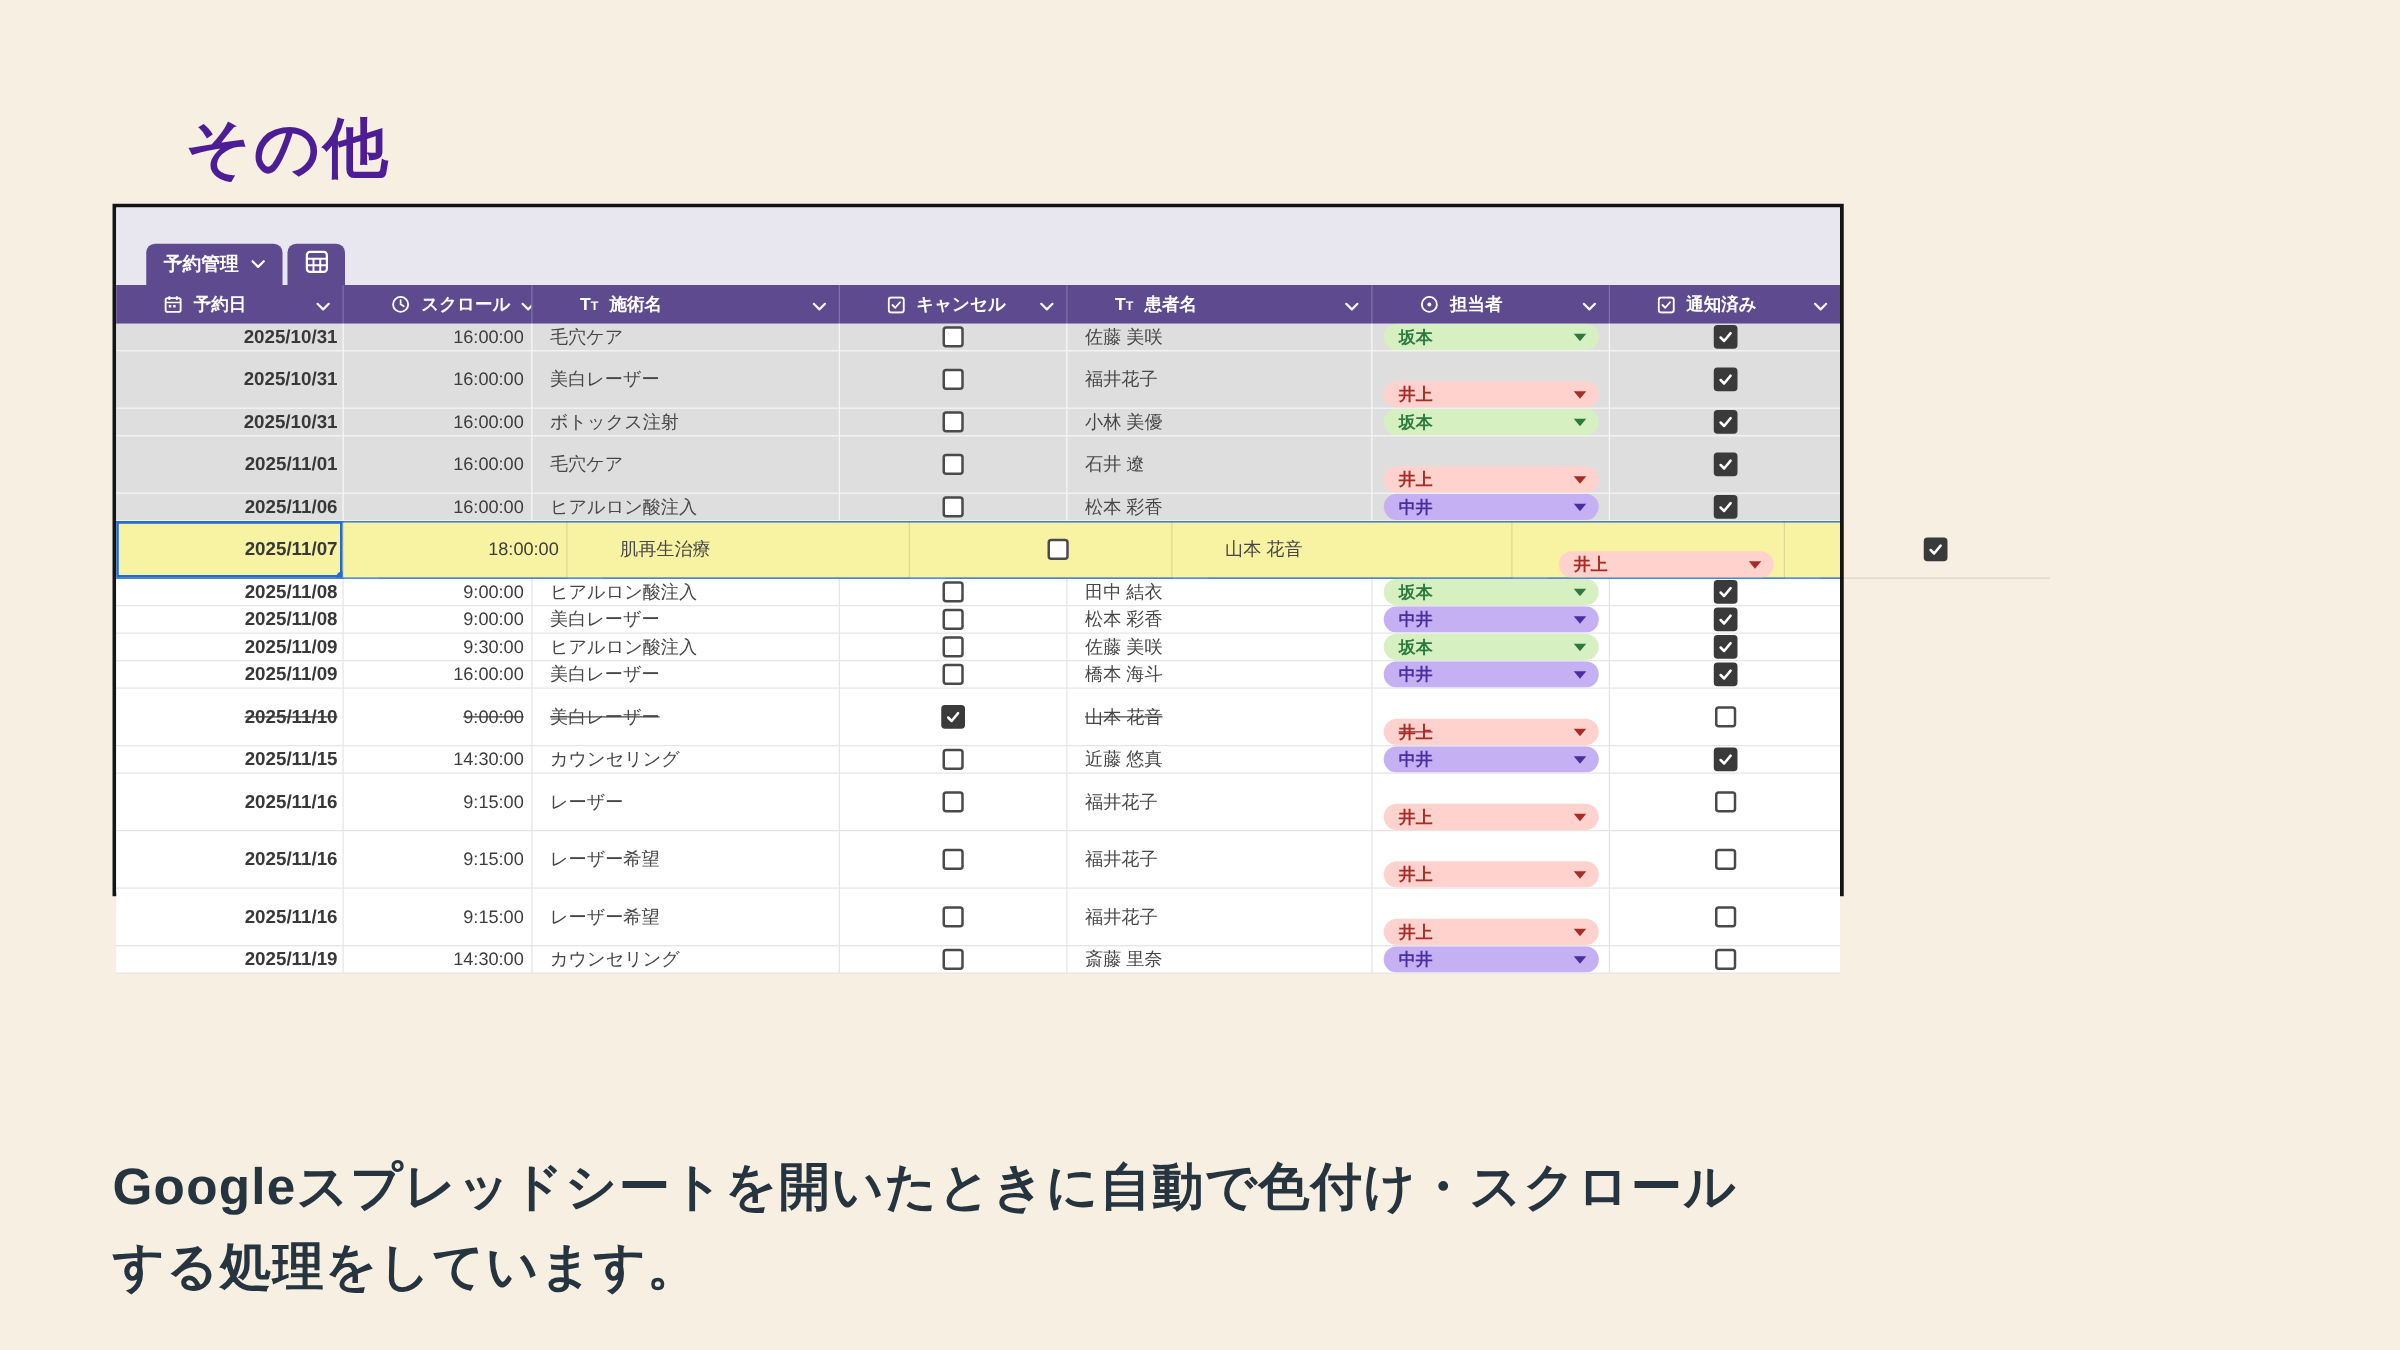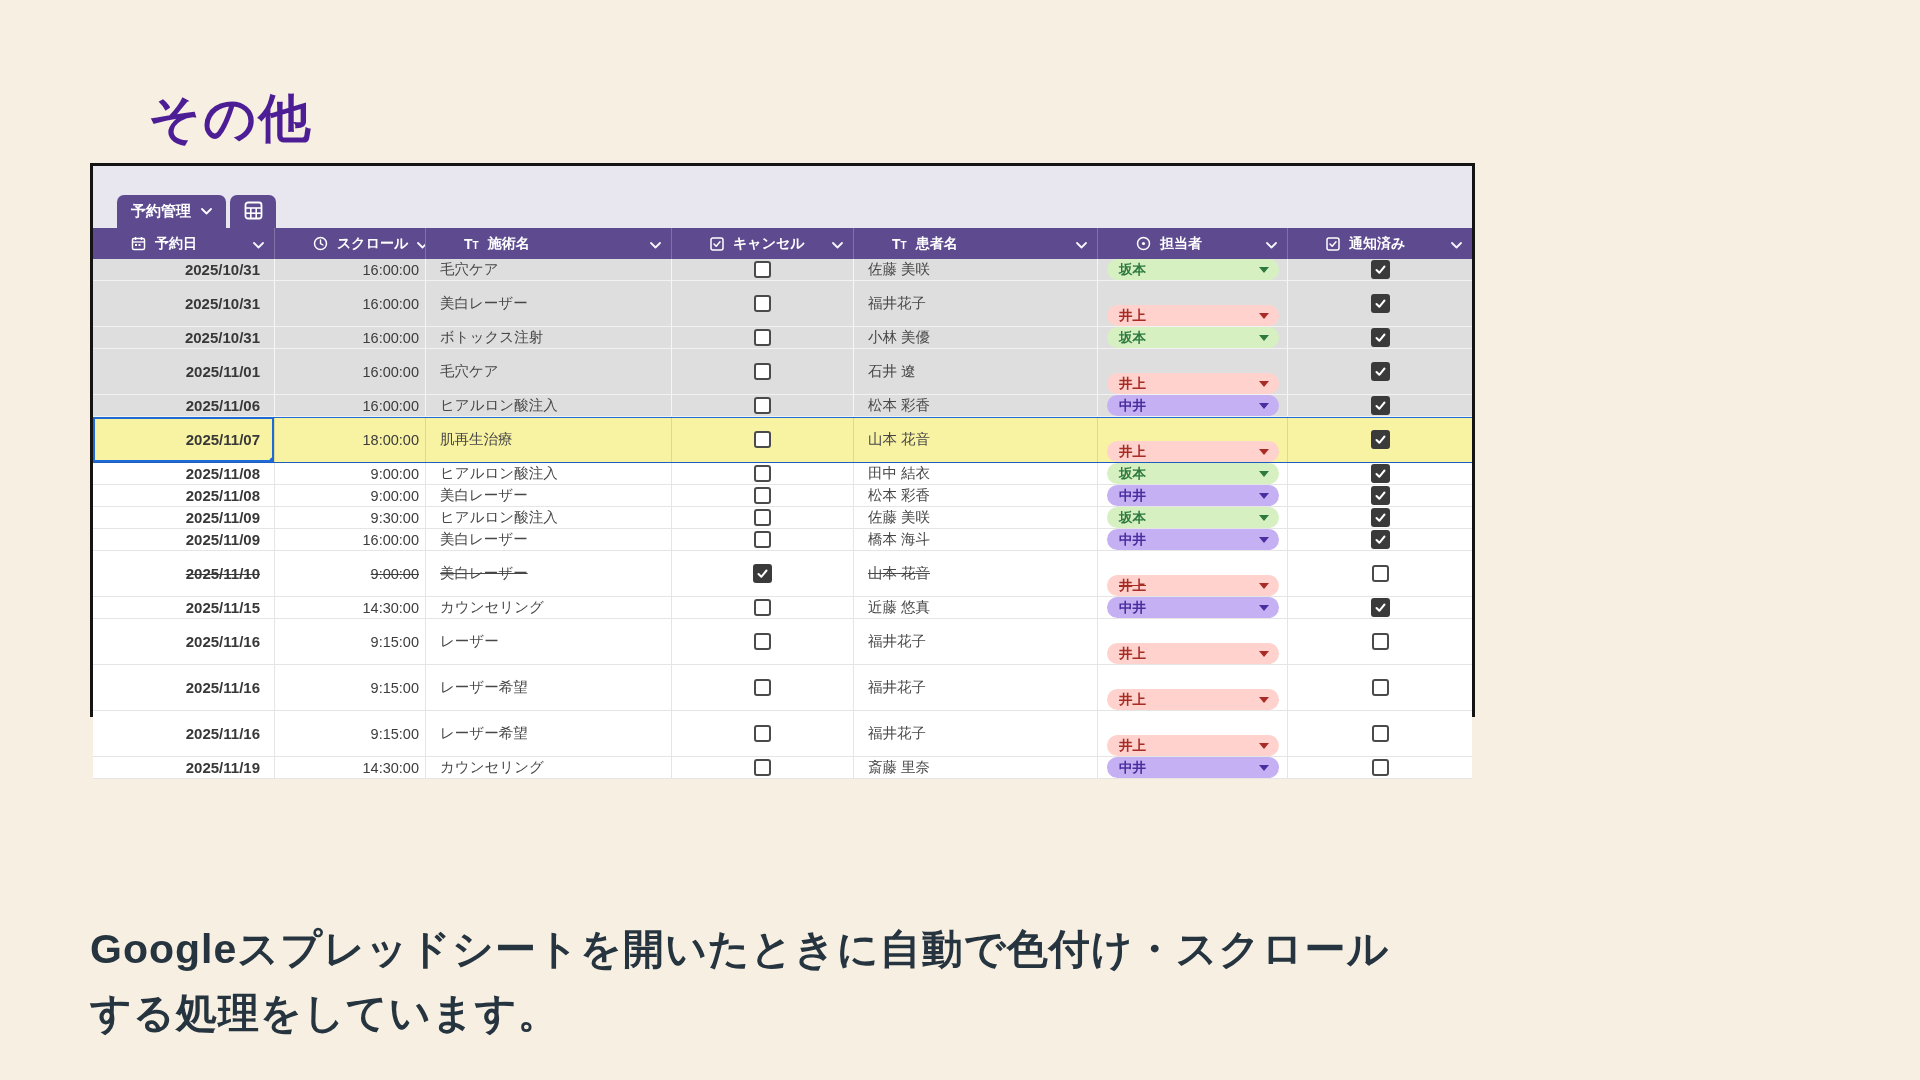--- a/index.html
+++ b/index.html
@@ -53,32 +53,32 @@
   .tt .tt2 { font-size:10px; }
 
   .rows { flex:1 1 auto; display:flex; flex-direction:column; }
   .row {
     flex:1; display:grid;
     grid-template-columns:182px 151px 246px 182px 244px 190px 184px;
     background:#fff;
   }
   .row.gray   { background:var(--row-gray,#dedede); }
   .row.yellow { background:var(--row-yellow,#f8f2a3); }
-  .row.selected { box-shadow: inset 0 2px 0 -1px var(--blue,#1f6bd6), inset 0 -2px 0 -1px var(--blue,#1f6bd6); }
+  .row.selected { box-shadow: inset 0 2px 0 -1px var(--blue,#1f6bd6), inset 0 -2px 0 -1px var(--blue,#1f6bd6); gap: 28px; }
 
   .c {
     display:flex; align-items:center;
     border-right:1px solid rgba(0,0,0,0.10);
     border-bottom:1px solid rgba(0,0,0,0.10);
     font-size:14.5px; color:#3c3c3c; overflow:hidden; white-space:nowrap;
     position:relative; cursor:cell;
   }
   .row.gray .c { border-right-color:rgba(255,255,255,0.75); border-bottom-color:rgba(255,255,255,0.6); }
   .c:last-child { border-right:none; }
-  .c.date { justify-content:flex-end; padding-right:14px; font-weight:700; color:#383838; font-size:15px; }
+  .c.date { justify-content:flex-end; padding-right:4px; font-weight:700; color:#383838; font-size:15px; }
   .c.time { justify-content:flex-end; padding-right:6px; }
   .c.text { padding-left:14px; color:#474747; }
   .c.center { justify-content:center; }
   .c.active-cell { box-shadow: inset 0 0 0 2px var(--blue,#1f6bd6); z-index:2; }
   .handle {
     position:absolute; right:-5px; bottom:-5px; width:10px; height:10px;
     border-radius:50%; background:var(--blue,#1f6bd6); z-index:3;
   }
 
   .row.cancelled .strike { text-decoration:line-through; }

